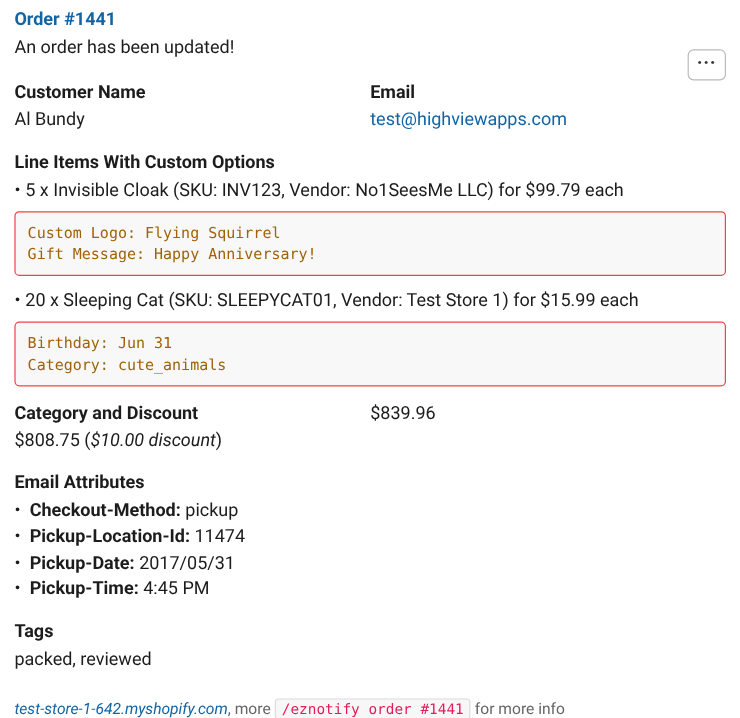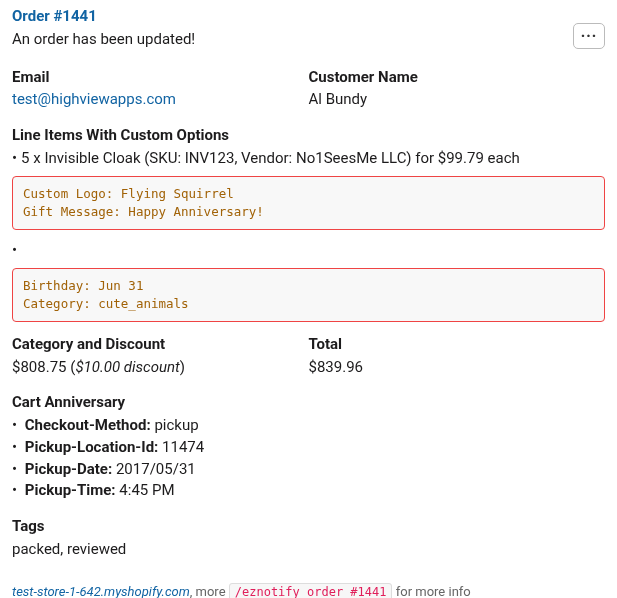--- a/index.html
+++ b/index.html
@@ -7,21 +7,21 @@
       font-family: -apple-system, BlinkMacSystemFont, "Segoe UI", Roboto, "Helvetica Neue", Arial, sans-serif;
       font-size: 15px;
       line-height: 1.45;
       color: #1d1c1d;
       padding: 6px 12px 12px 12px;
       width: 617px;
     }
     .header-row {
       display: flex;
       justify-content: space-between;
-      align-items: center;
+      align-items: flex-end;
     }
     .order-title {
       color: #1264a3;
       font-weight: 700;
       font-size: 15px;
     }
     .subtitle {
       margin-top: 1px;
       margin-bottom: 16px;
     }
@@ -112,59 +112,59 @@
     <div class="order-title">Order #1441</div>
     <div class="subtitle">An order has been updated!</div>
   </div>
   <div class="more-btn">
     <span>···</span>
   </div>
 </div>
 
 <div class="two-col">
   <div class="col">
+    <div class="label">Customer Name</div>
+    <div>Al Bundy</div>
+  </div>
+  <div class="col">
     <div class="label">Email</div>
     <div class="email-link">test@highviewapps.com</div>
-  </div>
-  <div class="col">
-    <div class="label">Customer Name</div>
-    <div>Al Bundy</div>
   </div>
 </div>
 
 <div class="section-label">Line Items With Custom Options</div>
 
 <div class="line-item">
   <span class="bullet">•</span>
   <span>5 x Invisible Cloak (SKU: INV123, Vendor: No1SeesMe LLC) for $99.79 each</span>
 </div>
 <div class="code-box">Custom Logo: Flying Squirrel
 Gift Message: Happy Anniversary!</div>
 
 <div class="line-item">
   <span class="bullet">•</span>
+  <span>20 x Sleeping Cat (SKU: SLEEPYCAT01, Vendor: Test Store 1) for $15.99 each</span>
 </div>
 <div class="code-box">Birthday: Jun 31
 Category: cute_animals</div>
 
 <div class="two-col subtotal-sec">
   <div class="col">
     <div class="label">Category and Discount</div>
     <div>
       <span>$808.75 (</span><span class="italic">$10.00 discount</span><span>)</span>
     </div>
   </div>
   <div class="col">
-    <div class="label">Total</div>
     <div>$839.96</div>
   </div>
 </div>
 
 <div class="cart-attr-sec">
-  <div class="section-label">Cart Anniversary</div>
+  <div class="section-label">Email Attributes</div>
   <div class="attr-line">
     <span class="bullet">•</span>
     <span>&nbsp;</span>
     <span class="attr-key">Checkout-Method:</span>
     <span>&nbsp;</span>
     <span>pickup</span>
   </div>
   <div class="attr-line">
     <span class="bullet">•</span>
     <span>&nbsp;</span>

